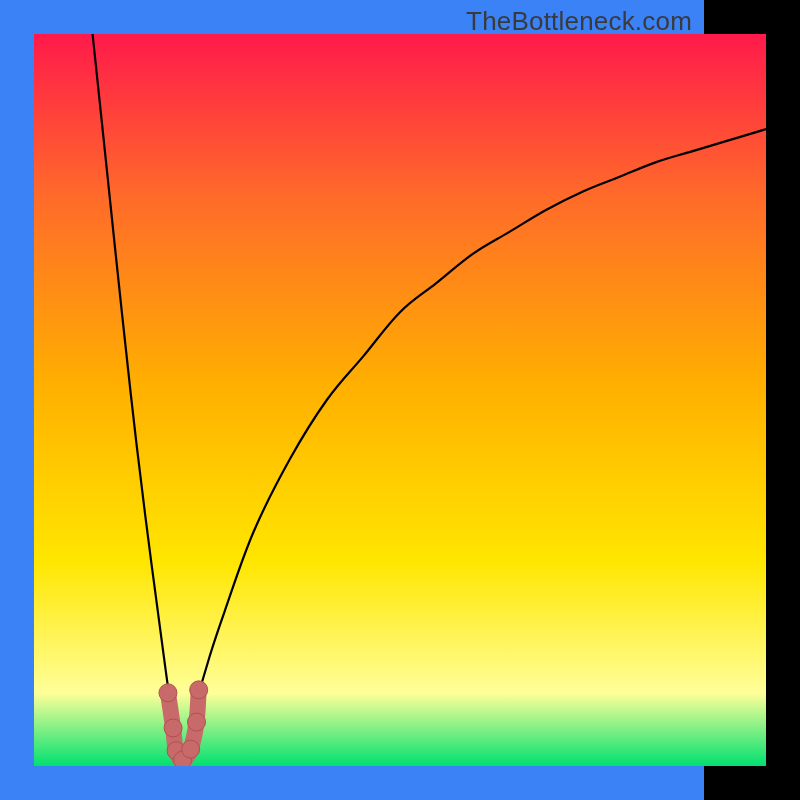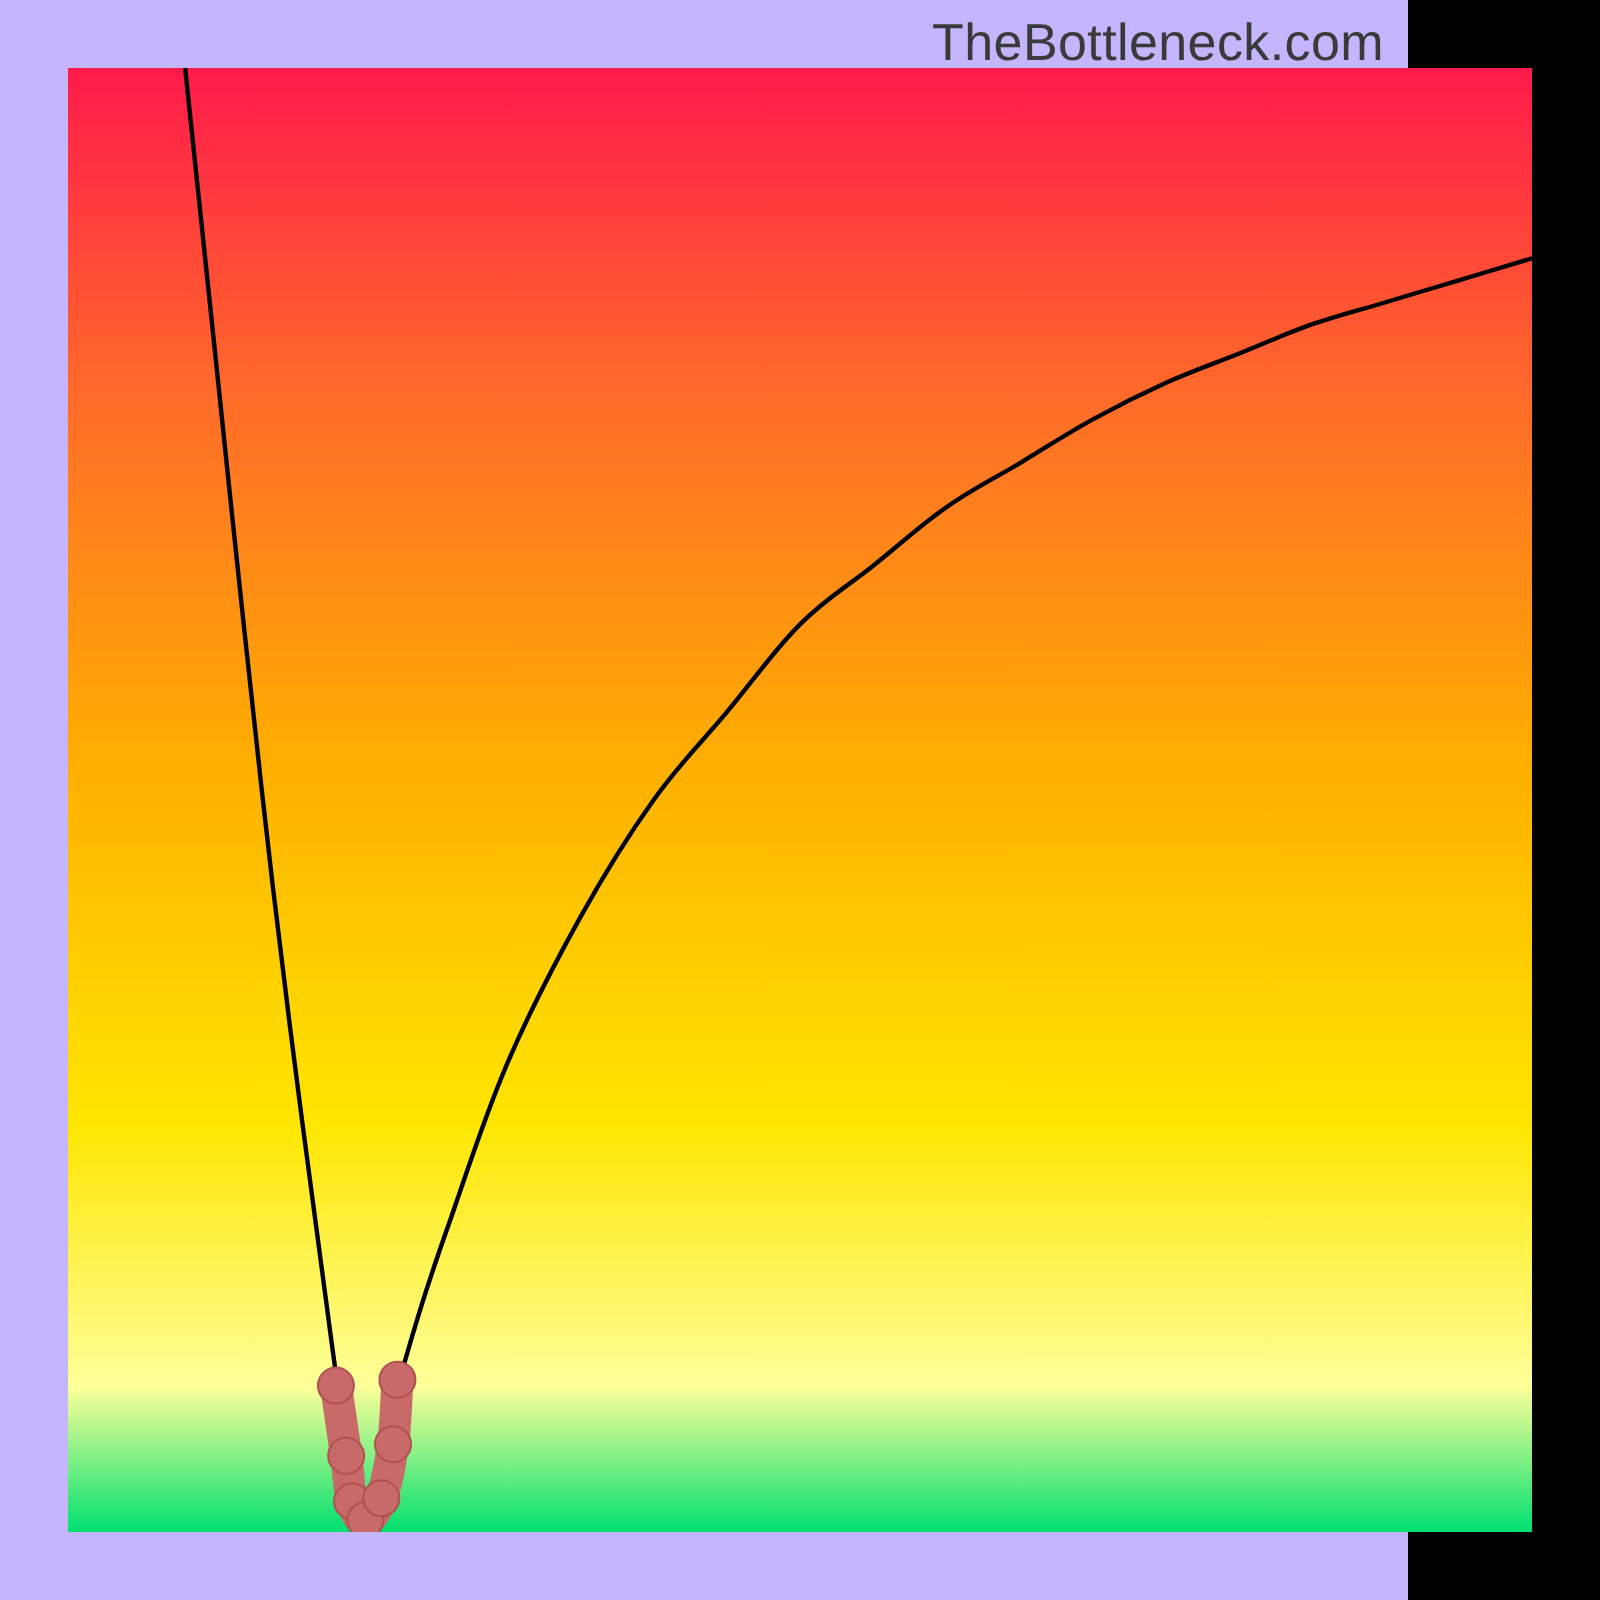--- a/index.html
+++ b/index.html
@@ -9,21 +9,21 @@
     height: 800px;
     overflow: hidden;
     background: #000;
     font-family: Arial, Helvetica, sans-serif;
   }
   .frame {
     position: absolute;
     left: 0; top: 0;
     width: 704px;
     height: 800px;
-    background: #c4b5fd;
+    background: #3b82f6;
   }
   .plot {
     position: absolute;
     left: 34px;
     top: 34px;
     width: 732px;
     height: 732px;
   }
   .watermark {
     position: absolute;

